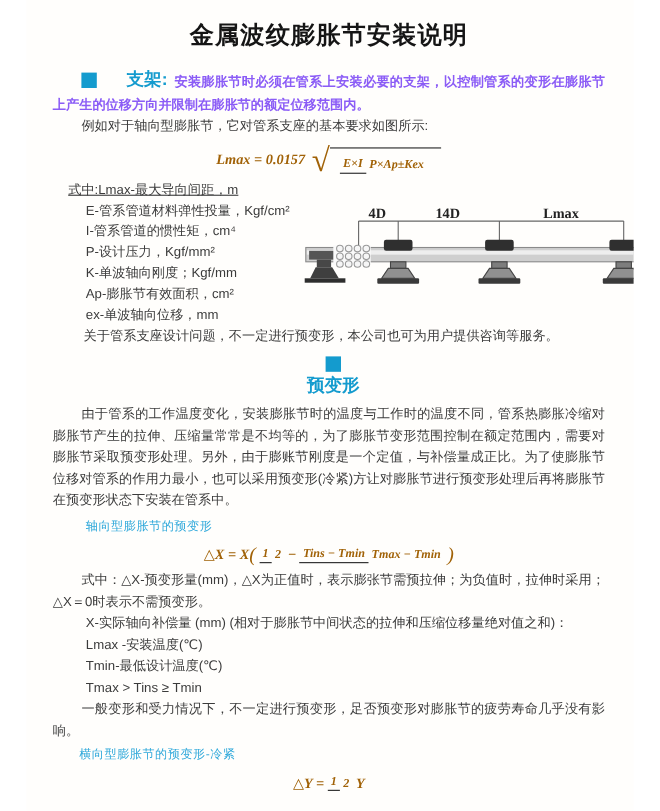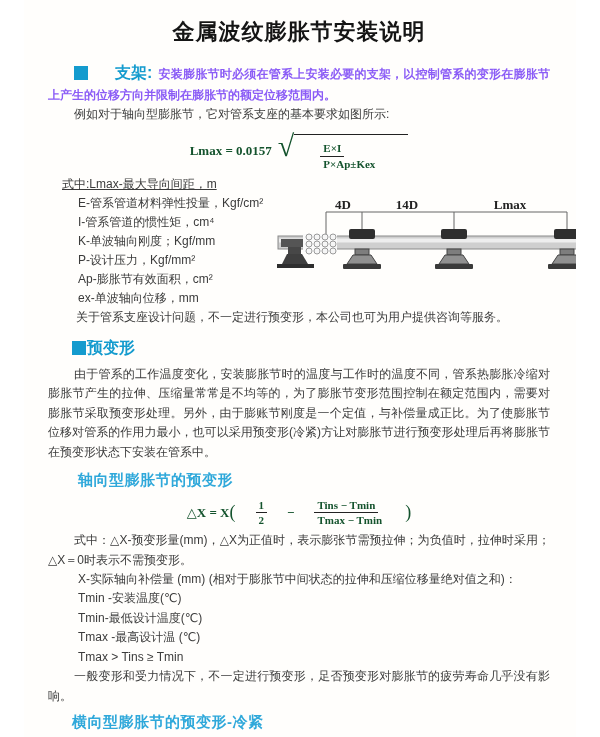--- a/index.html
+++ b/index.html
@@ -40,43 +40,44 @@
     color:var(--accent);
     font-size:16px;
     font-weight:bold;
   }
   p{margin:0;}
   .para-indent{text-indent:26px;text-align:justify;}
   .bold-intro{font-weight:bold;color:#8b5cf6;}
   .formula{
     display:flex;justify-content:center;align-items:center;
     font-family:"Liberation Serif","DejaVu Serif",serif;
-    font-weight:bold;color:#14532d;font-size:13px;
+    font-weight:bold;color:#a16207;font-size:13px;
     margin:5px 0 4px 0;
+    font-style:italic;
   }
   .frac{
-    display:inline-flex;flex-direction:column;align-items:flex-start;
-    font-size:11px;line-height:1.3;margin:0 20px;
+    display:inline-flex;flex-direction:row;align-items:flex-end;
+    font-size:11px;line-height:1.3;margin:0 3px;
   }
   .frac .num{border-bottom:1px solid #222;padding:0 3px;}
   .frac .den{padding:0 3px;}
   .sqrt-box{display:inline-flex;align-items:flex-start;margin-left:6px;}
   .radical{font-size:30px;font-weight:400;line-height:1;transform:translateY(2px);}
   .root-content{border-top:1.5px solid #222;padding:2px 10px 0 6px;margin-top:5px;}
   .paren{font-size:18px;font-weight:400;line-height:1;}
   .def-row{display:flex;margin-top:2px;}
   .def-list{width:226px;flex:none;line-height:1.58;}
   .def-item{padding-left:30px;white-space:nowrap;}
   .def-item.first{padding-left:14px;text-decoration:underline;}
   .diagram-wrap{flex:1;display:flex;justify-content:flex-end;align-items:center;padding-top:4px;}
   .note-line{padding-left:14px;}
   .note-line2{padding-left:28px;}
-  .sec2-head{margin-top:8px;margin-bottom:4px;display:flex;align-items:center;margin-left:24px;}
+  .sec2-head{margin-top:8px;margin-bottom:4px;display:flex;align-items:center;margin-left:8px;flex-direction:column;}
   .subhead{
-    color:#2fa8da;font-size:15px;font-weight:bold;
+    color:#2fa8da;font-size:11px;font-weight:normal;
     margin:6px 0 2px 30px;letter-spacing:0.5px;
   }
   .subhead.lateral{margin-left:24px;margin-top:4px;}
   .list-item{padding-left:30px;}
   svg text{font-family:"Liberation Serif","DejaVu Serif",serif;font-weight:bold;fill:#222;}
 </style>
 </head>
 <body>
 
 <div class="page" style="--accent:#149bce;">
@@ -102,22 +103,22 @@
         </span>
       </span>
     </span>
   </div>
 
   <div class="def-row">
     <div class="def-list">
       <div class="def-item first">式中:Lmax-最大导向间距，m</div>
       <div class="def-item">E-管系管道材料弹性投量，Kgf/cm²</div>
       <div class="def-item">I-管系管道的惯性矩，cm⁴</div>
+      <div class="def-item">P-设计压力，Kgf/mm²</div>
       <div class="def-item">K-单波轴向刚度；Kgf/mm</div>
-      <div class="def-item">P-设计压力，Kgf/mm²</div>
       <div class="def-item">Ap-膨胀节有效面积，cm²</div>
       <div class="def-item">ex-单波轴向位移，mm</div>
     </div>
     <div class="diagram-wrap">
       <svg width="330" height="94" viewBox="0 0 330 94">
 
         <g stroke="#666" stroke-width="1">
           <line x1="52" y1="16" x2="293" y2="16"></line>
           <line x1="52" y1="16" x2="52" y2="44"></line>
           <line x1="88" y1="16" x2="88" y2="38"></line>
@@ -199,23 +200,22 @@
     <span>−</span>
     <span class="frac">
       <span class="num">Tins − Tmin</span>
       <span class="den">Tmax − Tmin</span>
     </span>
     <span class="paren">)</span>
   </div>
   <p class="para-indent">式中：△X-预变形量(mm)，△X为正值时，表示膨张节需预拉伸；为负值时，拉伸时采用；△X＝0时表示不需预变形。</p>
   <div>
     <p class="list-item">X-实际轴向补偿量 (mm) (相对于膨胀节中间状态的拉伸和压缩位移量绝对值之和)：</p>
-    <p class="list-item">Tmin -安装温度(℃)</p>
+    <p class="list-item">Lmax -安装温度(℃)</p>
     <p class="list-item">Tmin-最低设计温度(℃)</p>
-    <p class="list-item">Tmax -最高设计温 (℃)</p>
     <p class="list-item">Tmax &gt; Tins ≥ Tmin</p>
   </div>
   <p class="para-indent">一般变形和受力情况下，不一定进行预变形，足否预变形对膨胀节的疲劳寿命几乎没有影响。</p>
 
   <div class="subhead lateral">横向型膨胀节的预变形-冷紧</div>
   <div class="formula">
     <span>△Y =</span>
     <span class="frac">
       <span class="num">1</span>
       <span class="den">2</span>

